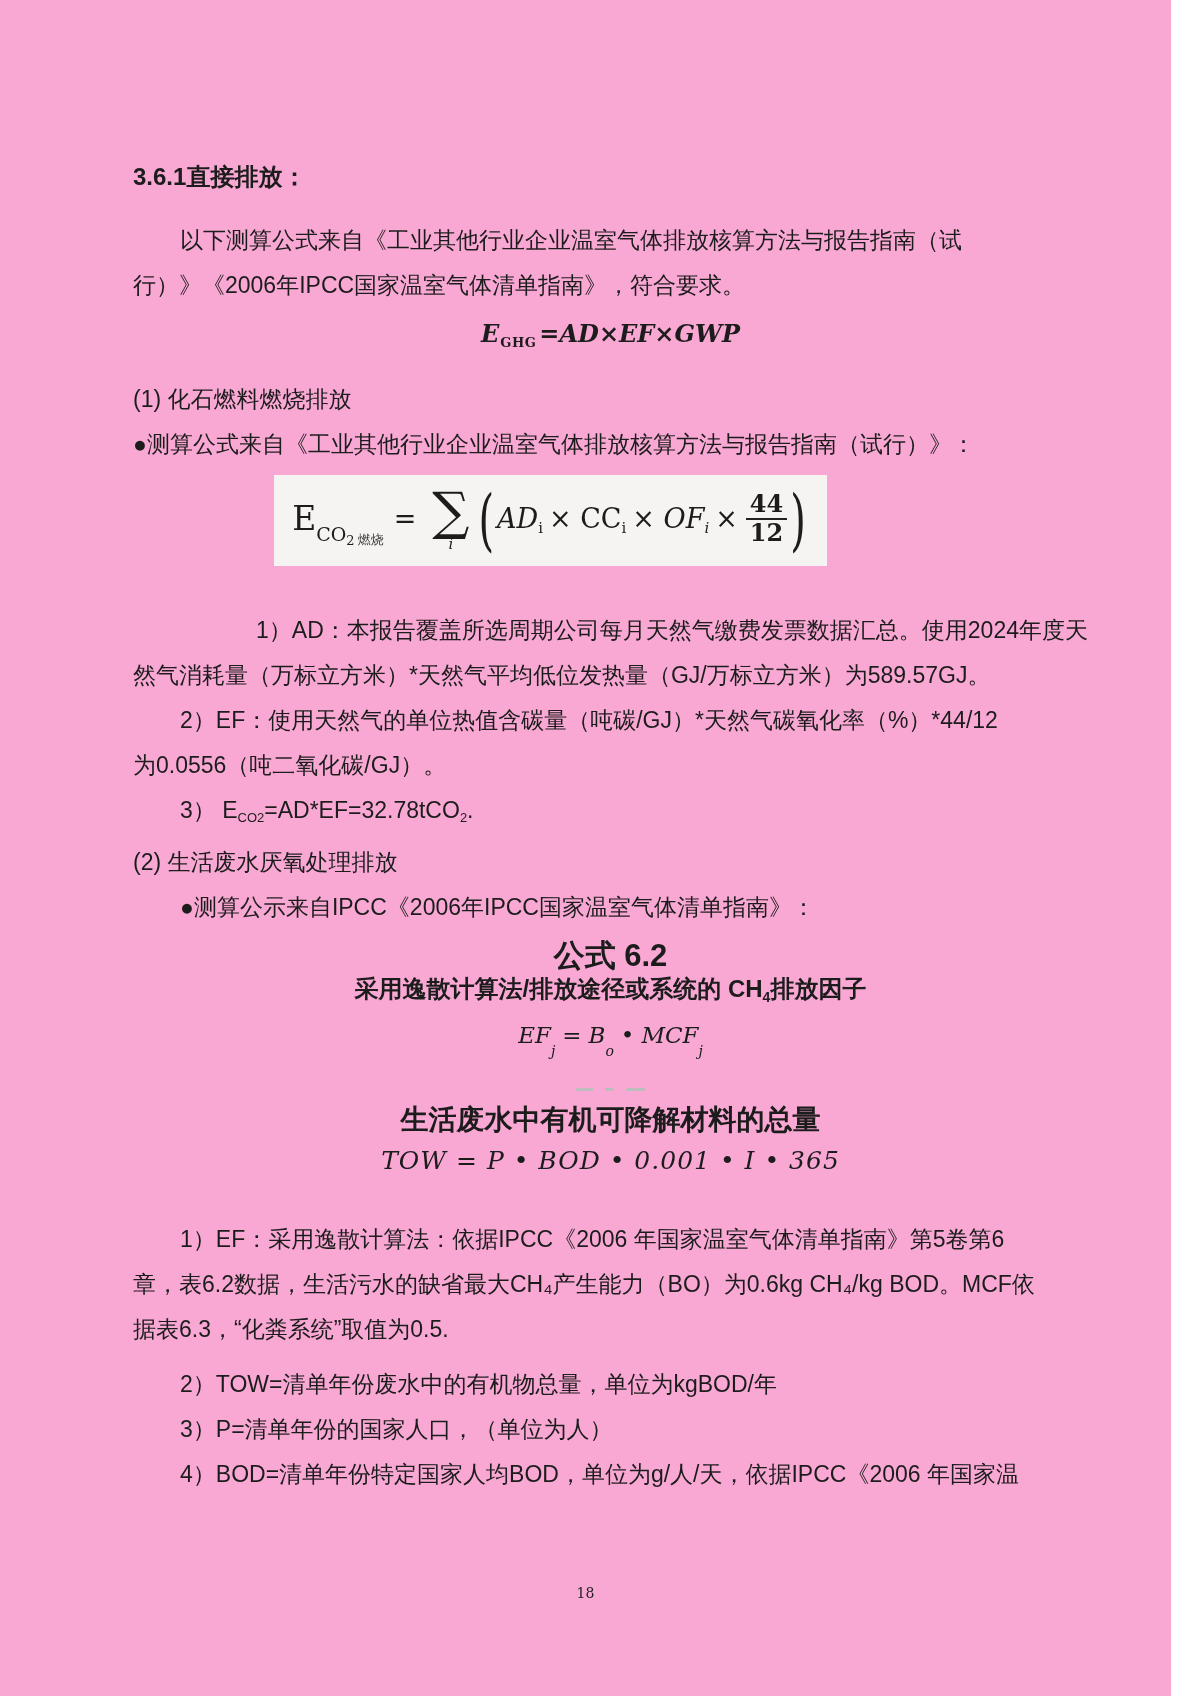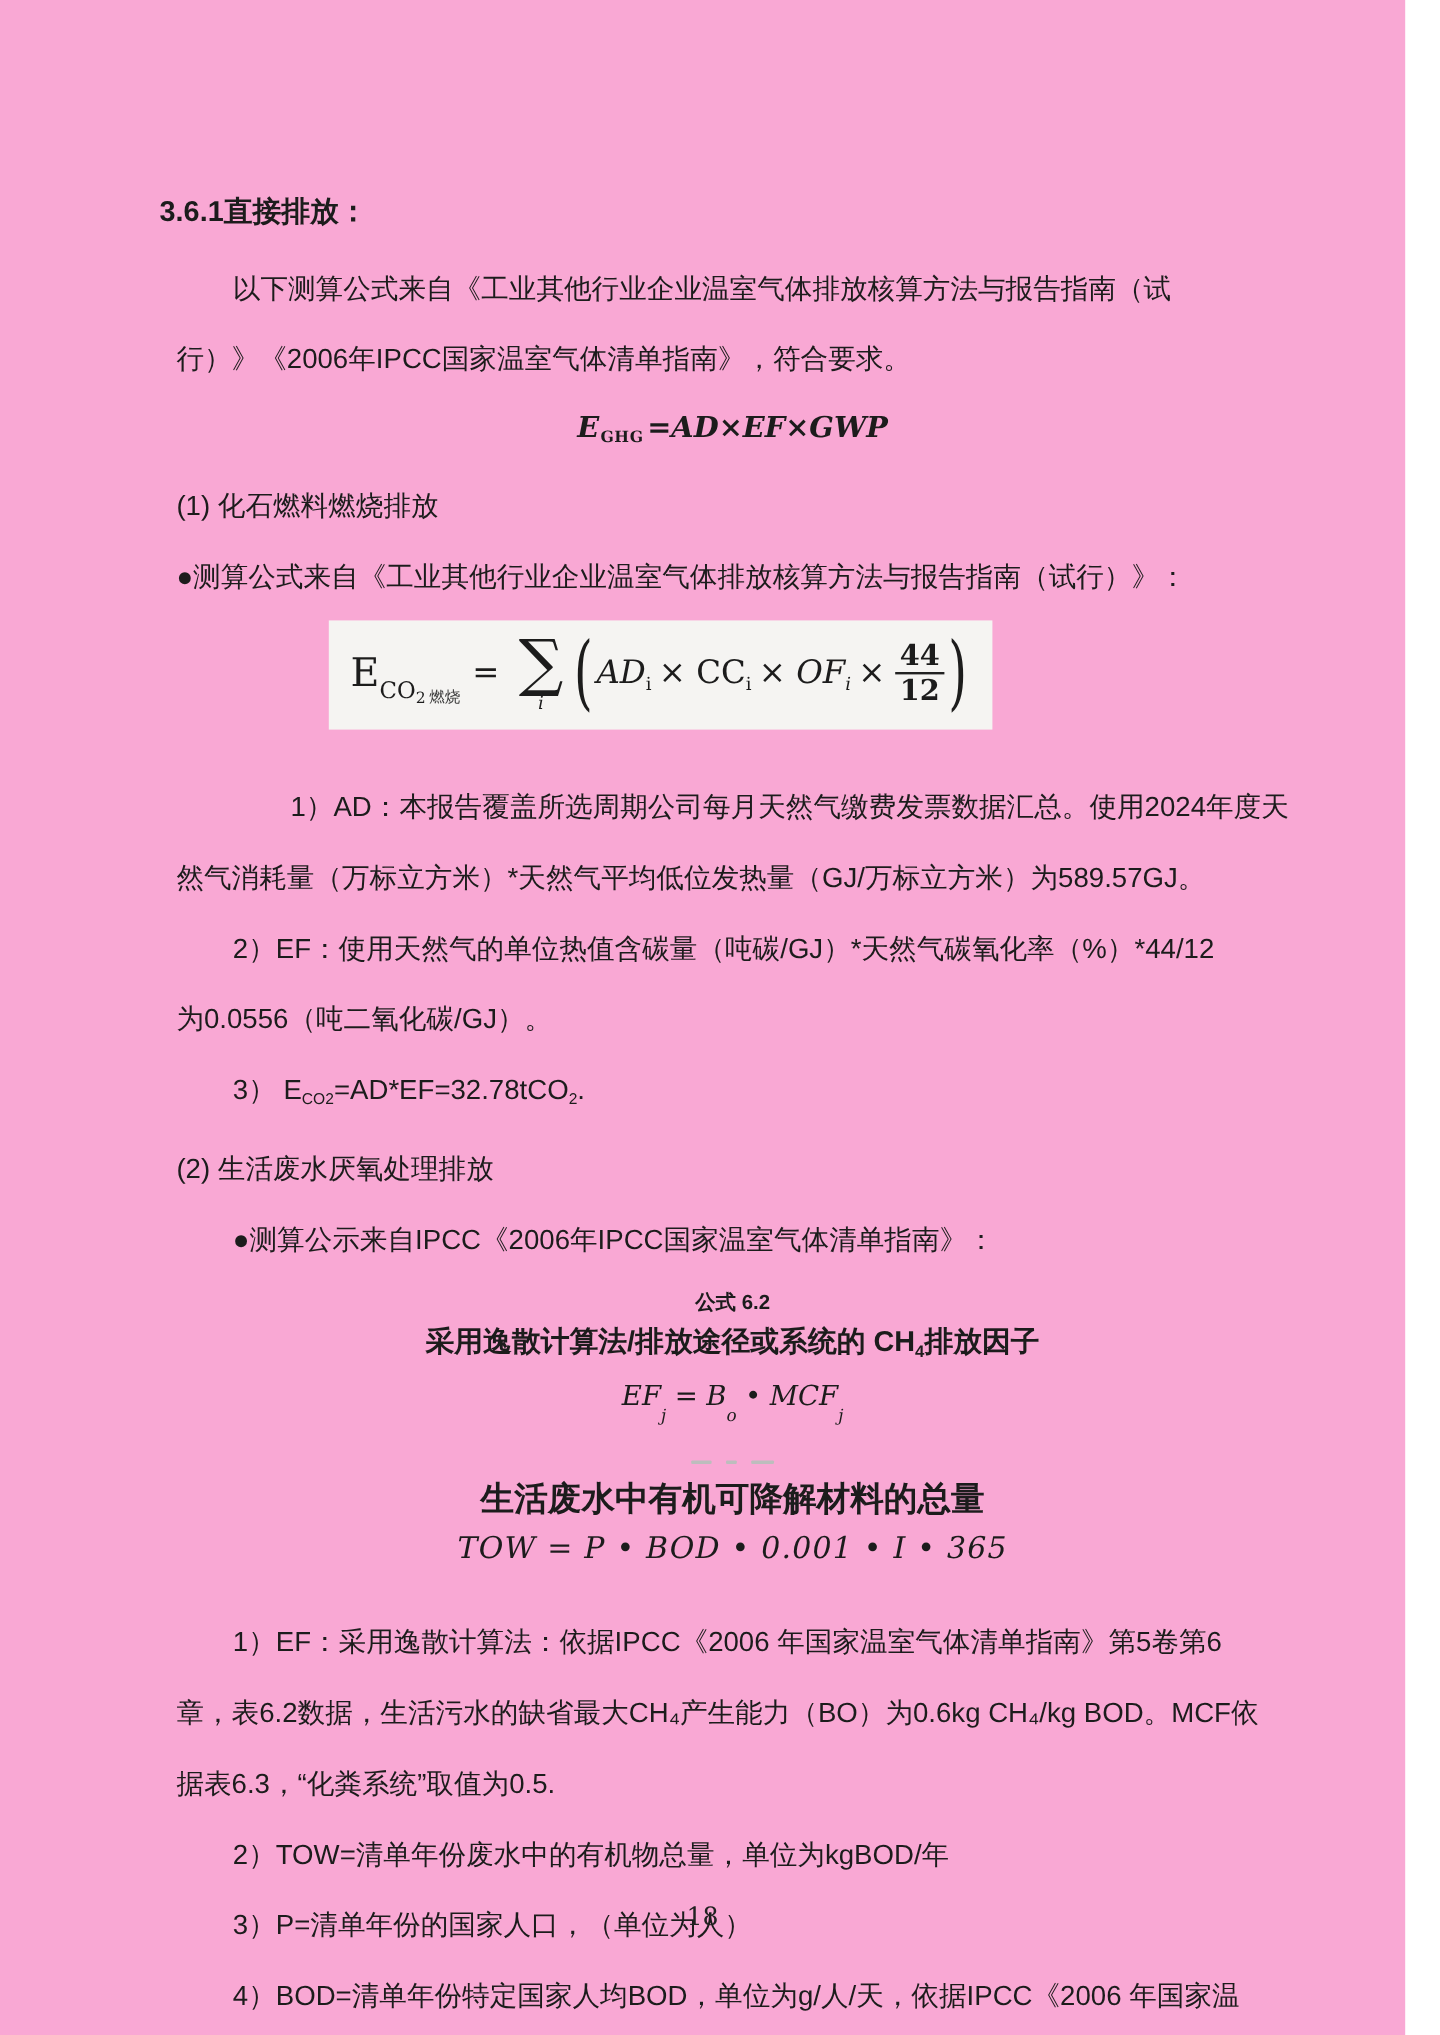--- a/index.html
+++ b/index.html
@@ -6,21 +6,21 @@
   .page{
     position:relative;
     width:1171px;height:1696px;
     background:#f9a8d4;
     color:#1c1c1c;
     font-family:"Liberation Sans","DejaVu Sans",sans-serif;
     overflow:hidden;
   }
   .content{position:absolute;left:133px;top:160px;width:955px;}
   .h-sec{font-size:24px;font-weight:bold;line-height:34px;margin:0;}
-  .line{font-size:23px;line-height:45px;margin:14px;white-space:nowrap;}
+  .line{font-size:23px;line-height:45px;margin:0;white-space:nowrap;}
   .indent{text-indent:47px;}
   .center{text-align:center;}
   .bold{font-weight:bold;}
   .serif{font-family:"DejaVu Serif","Liberation Serif",serif;}
   .it{font-style:italic;}
   .mt24{margin-top:24px;}
   .mt42{margin-top:42px;text-align:right;}
   .mt10{margin-top:10px;}
 
   
@@ -46,40 +46,40 @@
   .bf-paren{font-size:40px;transform:scaleY(1.7);display:inline-block;
     font-family:"DejaVu Serif",serif;font-weight:200;margin:0 3px;line-height:1;}
   .bf-term{font-size:27px;}
   .bf-tsub{font-size:15px;margin-top:18px;}
   .bf-frac{display:inline-flex;flex-direction:column;text-align:center;font-size:24px;
     line-height:1.12;margin-left:8px;font-weight:bold;}
   .bf-num{border-bottom:2.5px solid #222;padding:0 4px;}
   .gap6{margin-left:6px;}
 
   
-  .f62-title{font-size:17px;line-height:32px;margin-top:10px;}
+  .f62-title{font-size:31px;line-height:32px;margin-top:10px;}
   .f62-sub{font-size:24px;line-height:34px;}
   .sub4{font-size:14px;vertical-align:-5px;}
   .efj{display:flex;justify-content:center;align-items:flex-start;
     font-family:"DejaVu Serif","Liberation Serif",serif;font-style:italic;
     font-size:23px;line-height:42px;}
   .efj .lsub{font-size:14px;margin-top:16px;}
   .efj .sp{margin:0 7px;}
 
   .faded{display:flex;gap:12px;justify-content:center;margin-top:16px;height:3px;}
   .faded span{display:inline-block;height:3px;background:#bdbdbd;border-radius:1px;}
   .faded .d1{width:17px;}.faded .d2{width:9px;}.faded .d3{width:19px;}
 
   .tow-title{font-size:28px;line-height:38px;margin-top:10px;}
   .tow-formula{font-size:25px;line-height:44px;letter-spacing:1px;}
 
   .ssub{font-size:13px;vertical-align:-4px;}
 
   .pageno{position:absolute;top:1585px;left:0;width:100%;text-align:center;
-    font-family:"DejaVu Serif","Liberation Serif",serif;font-size:21px;color:#222;}
+    font-family:"DejaVu Serif","Liberation Serif",serif;font-size:14px;color:#222;}
 </style>
 </head>
 <body>
 
 <div class="page">
   <div class="content">
 
     <h1 class="h-sec">3.6.1直接排放：</h1>
 
     <p class="line indent mt24">以下测算公式来自《工业其他行业企业温室气体排放核算方法与报告指南（试</p>

